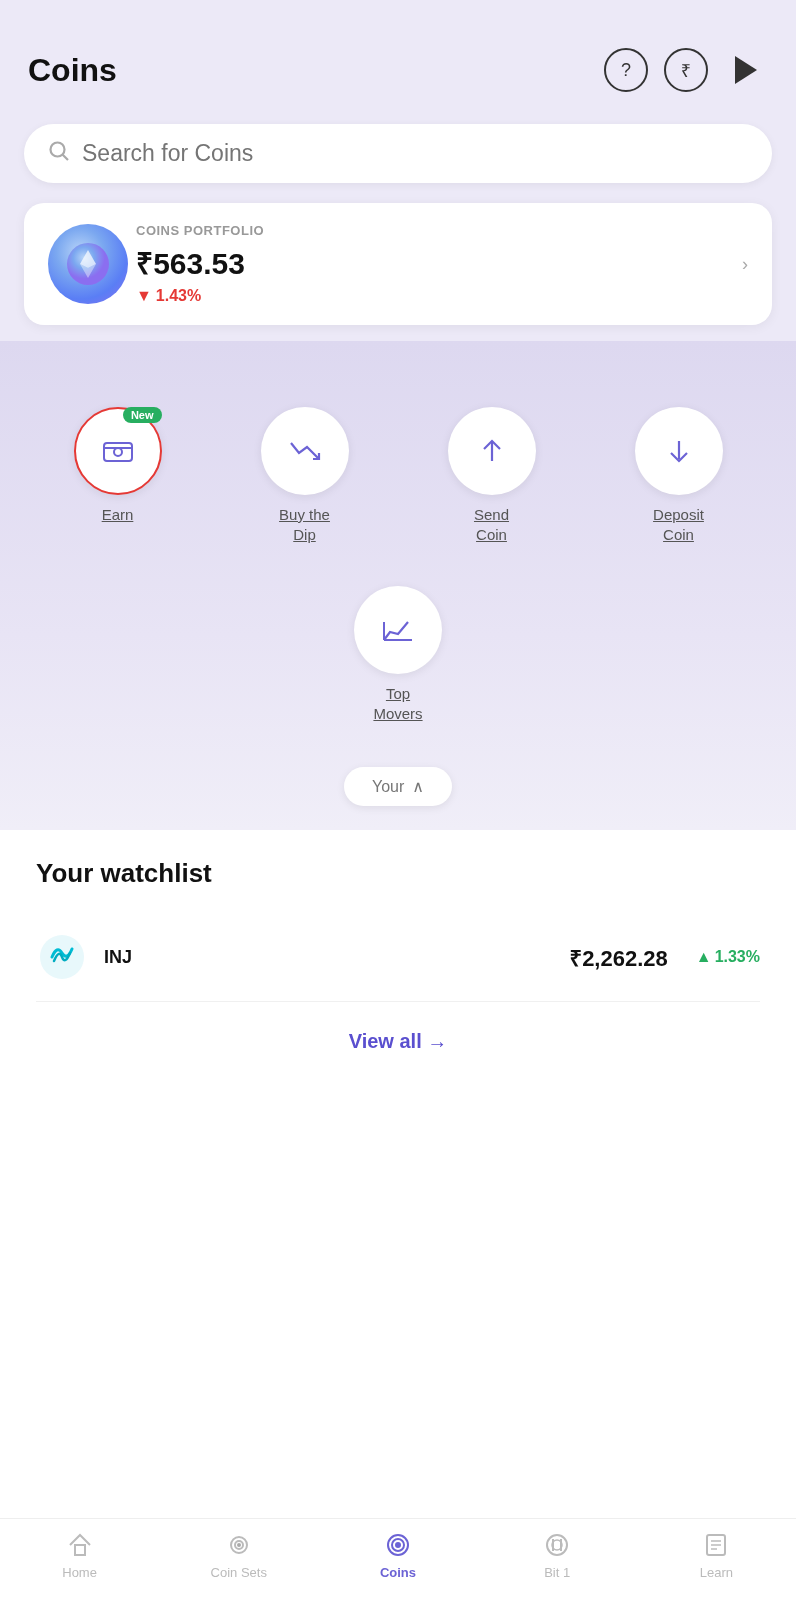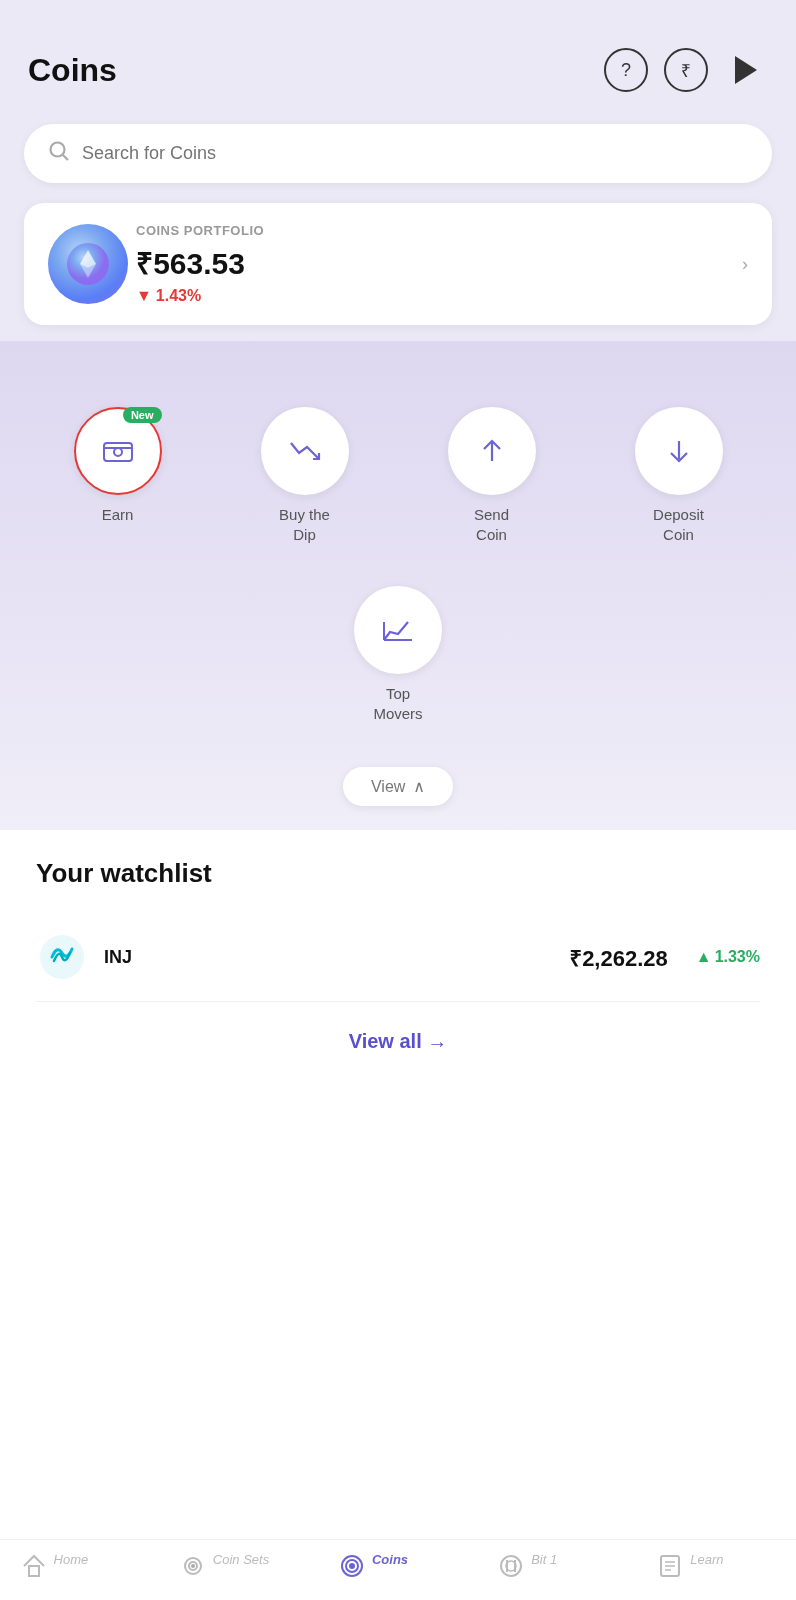--- a/index.html
+++ b/index.html
@@ -74,21 +74,21 @@
       gap: 12px;
       box-shadow: 0 2px 8px rgba(0,0,0,0.06);
     }
     .search-icon-wrap {
       color: #aaa;
       font-size: 20px;
     }
     .search-input {
       border: none;
       outline: none;
-      font-size: 18px;
+      font-size: 23px;
       color: #bbb;
       width: 100%;
       background: transparent;
     }
 
     .portfolio-section {
       background: #ece9f7;
       padding: 0 24px 16px;
     }
     .portfolio-card {
@@ -177,20 +177,21 @@
       position: relative;
     }
     .action-circle.earn-active {
       border: 2px solid #e53935;
     }
     .action-label {
       font-size: 15px;
       color: #555;
       text-align: center;
       line-height: 1.3;
+      text-decoration: underline;
     }
     .new-badge {
       position: absolute;
       top: -2px;
       right: -2px;
       background: #27ae60;
       color: white;
       font-size: 11px;
       font-weight: 700;
       padding: 2px 8px;
@@ -291,25 +292,25 @@
       border-top: 1px solid #eee;
       display: flex;
       justify-content: space-around;
       padding: 12px 0 20px;
       position: sticky;
       bottom: 0;
       width: 100%;
     }
     .nav-item {
       display: flex;
-      flex-direction: row;
+      flex-direction: column;
+      align-items: center;
       gap: 6px;
       cursor: pointer;
       width: 120px;
-      font-style: italic;
     }
     .nav-label {
       font-size: 13px;
       color: #bbb;
     }
     .nav-label.active {
       color: #6c63d5;
       font-weight: 600;
     }
 
@@ -448,21 +449,21 @@
           <line x1="4" y1="28" x2="4" y2="10" stroke="#6c63d5" stroke-width="2"></line>
           <line x1="4" y1="28" x2="32" y2="28" stroke="#6c63d5" stroke-width="2"></line>
         </svg>
       </div>
       <span class="action-label">Top<br>Movers</span>
     </div>
   </div>
 
   <div class="less-btn-wrap">
     <button class="less-btn">
-      <span>View</span>
+      <span>Your</span>
       <span>∧</span>
     </button>
   </div>
 </div>
 
 <div class="watchlist-section">
   <div class="watchlist-title">Your watchlist</div>
 
   <div class="watchlist-item">
     <div class="coin-logo">

